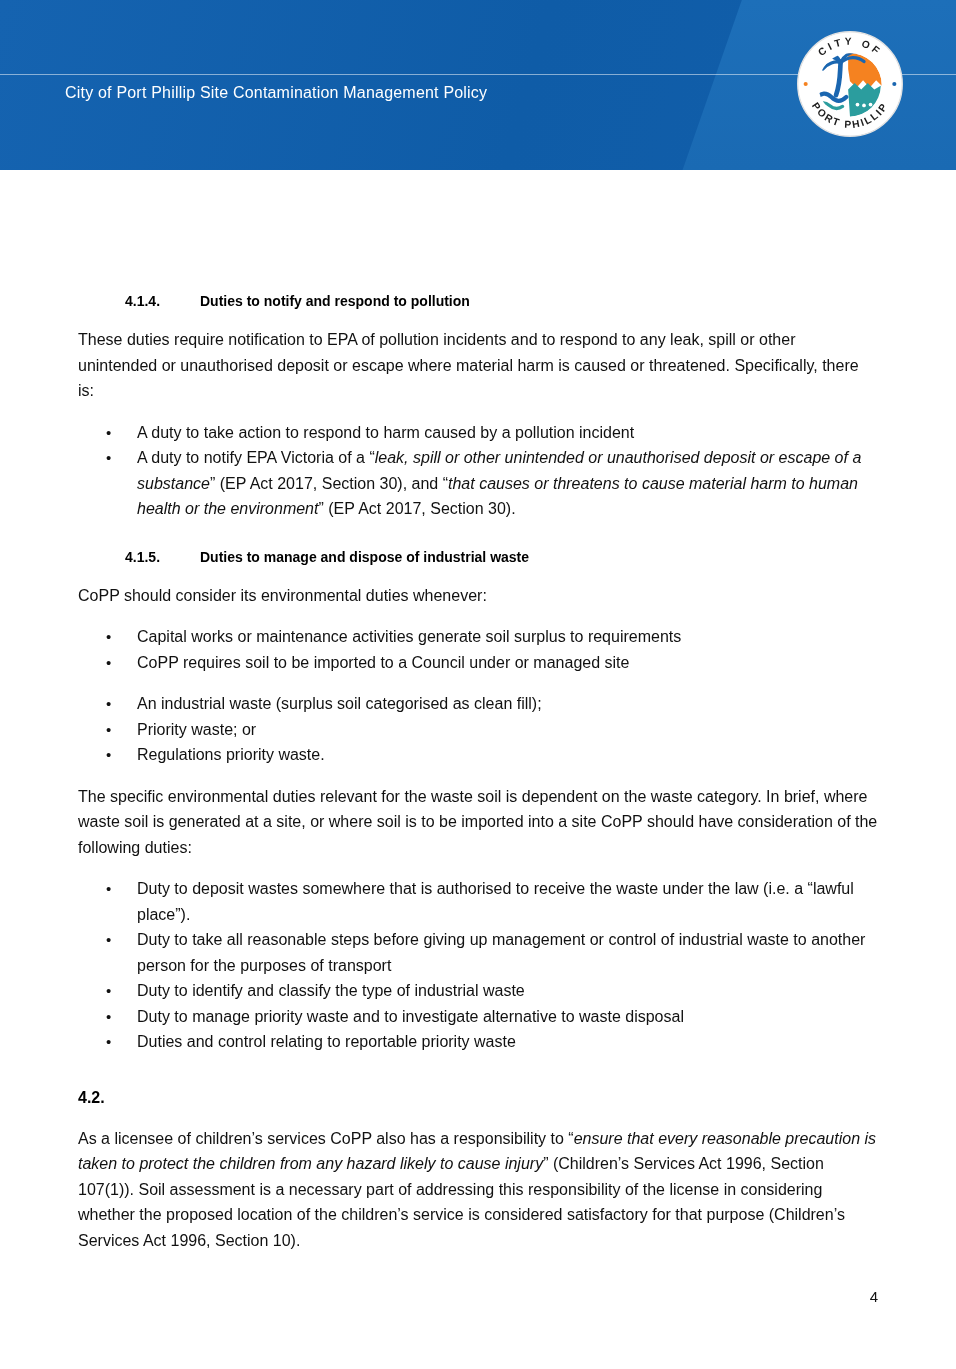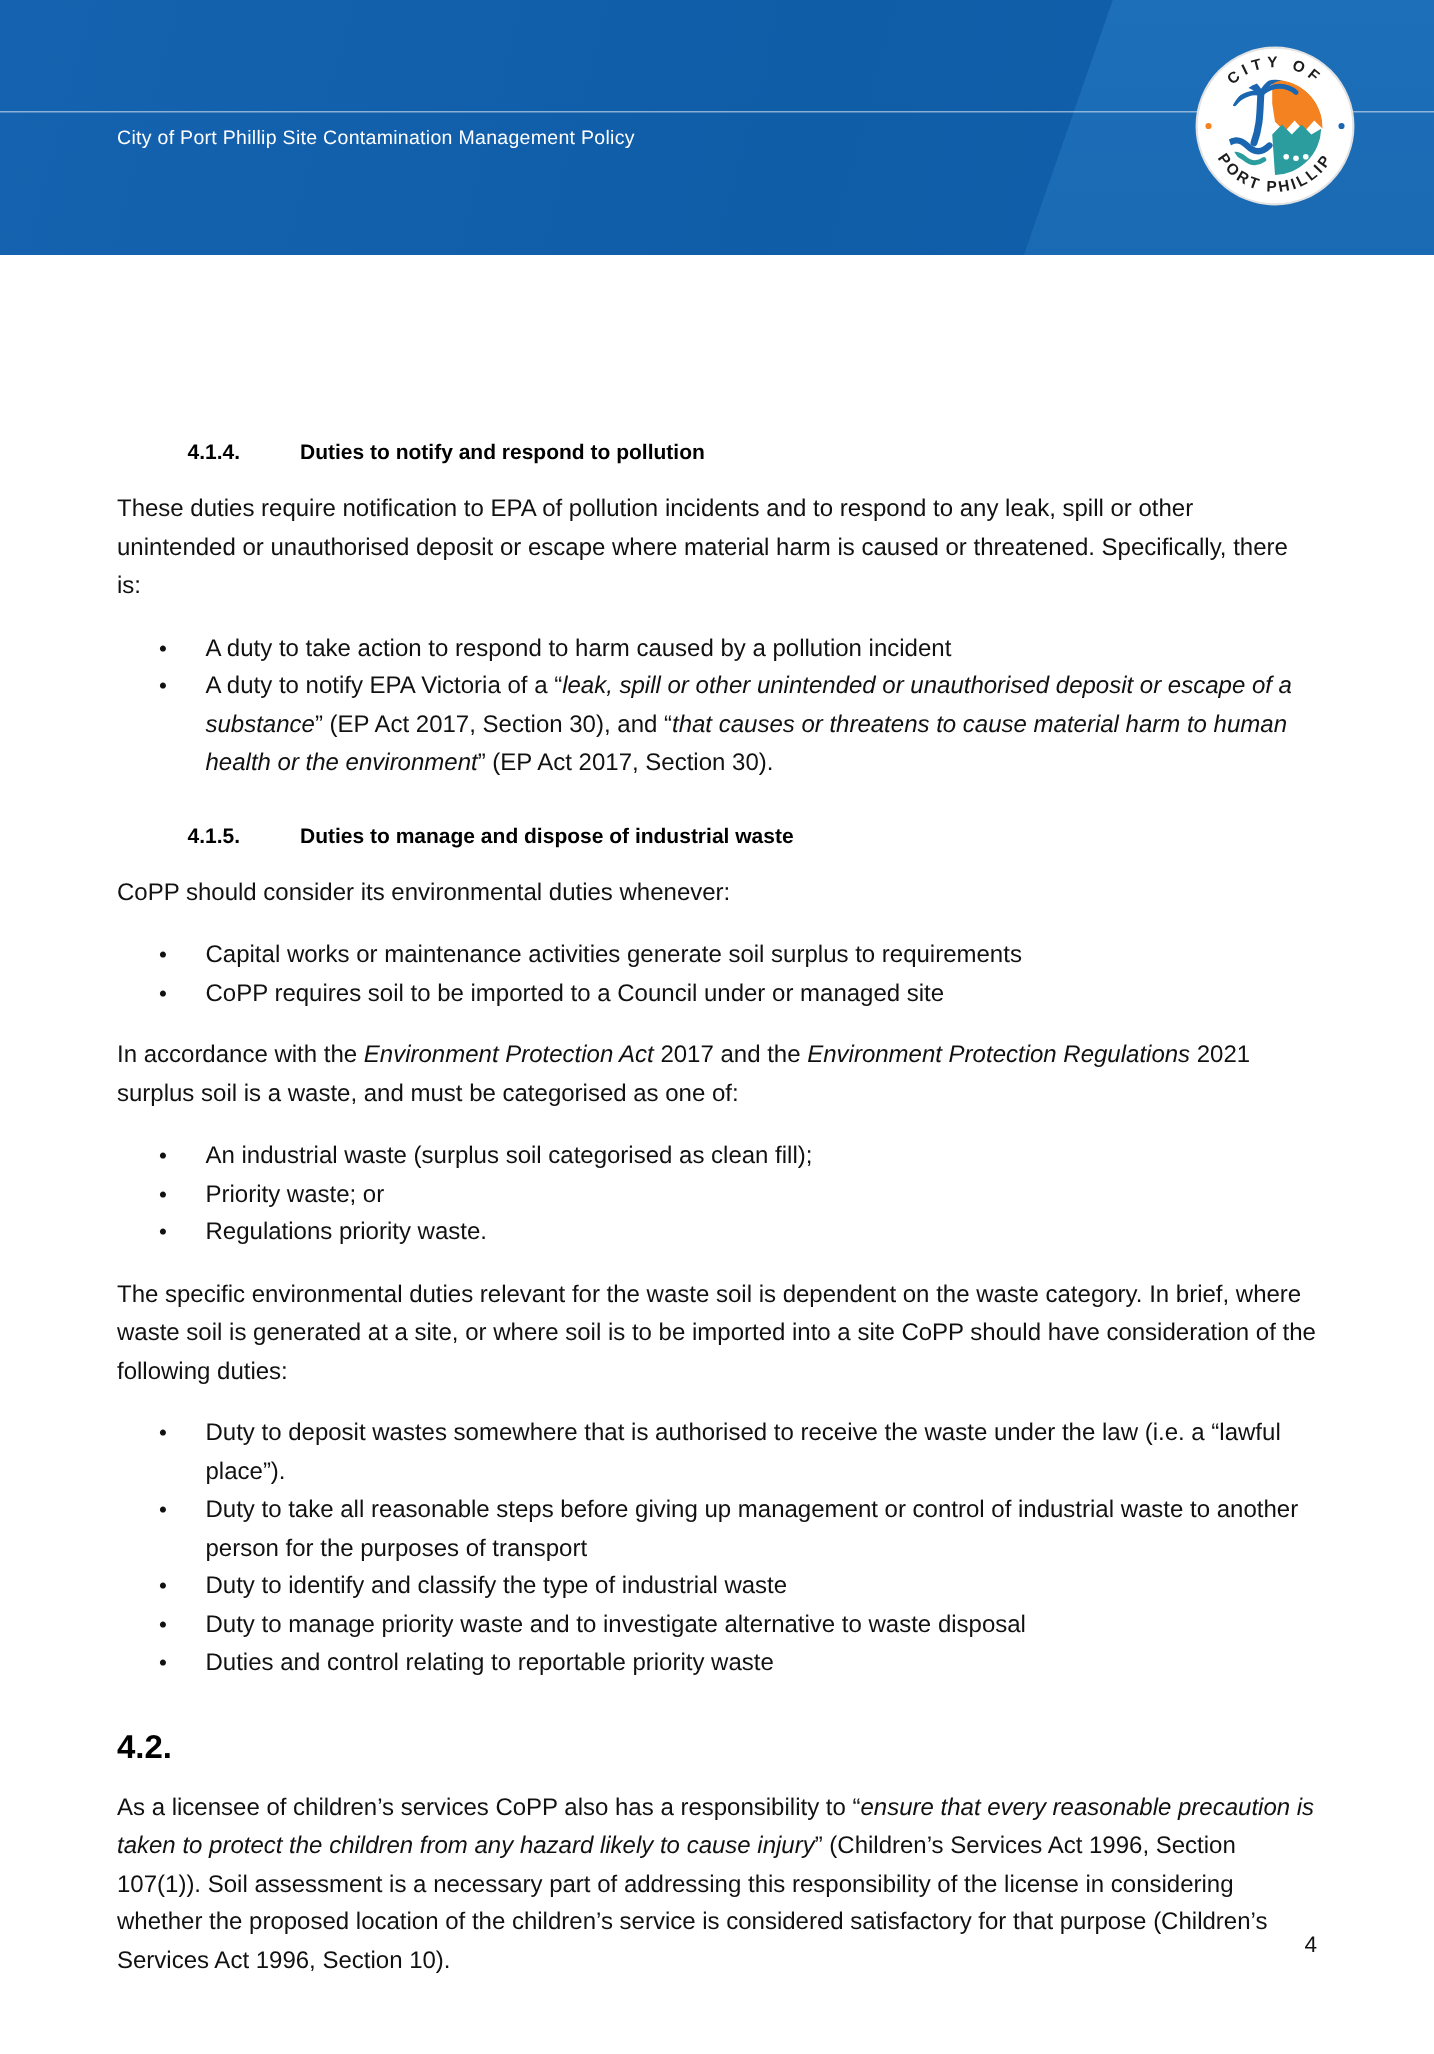--- a/index.html
+++ b/index.html
@@ -30,23 +30,23 @@
   }
   .banner-line {
     position: absolute;
     left: 0; right: 0;
     top: 74px;
     height: 1px;
     background: rgba(255,255,255,0.5);
   }
   .banner-title {
     position: absolute;
-    left: 78px;
+    left: 65px;
     top: 84px;
-    font-size: 13px;
+    font-size: 16px;
     color: #ffffff;
     letter-spacing: 0.2px;
   }
   .logo {
     position: absolute;
     left: 794px;
     top: 28px;
     width: 112px;
     height: 112px;
   }
@@ -60,21 +60,21 @@
   .content {
     padding: 96px 78px 0 78px;
     font-size: 16px;
     line-height: 25.5px;
   }
   .content p { margin: 14px 0; }
 
   h2.major {
     display: flex;
     margin: 30px 0 15px 0;
-    font-size: 22px;
+    font-size: 16px;
     line-height: 26px;
     font-weight: bold;
     color: #000;
   }
   h2.major .hnum { flex: none; width: 62px; }
 
   h3.sub {
     display: flex;
     margin: 23px 0 14px 0;
     padding-left: 47px;
@@ -183,21 +183,20 @@
       <div class="bullet">
         <span class="dot">•</span>
         <span class="btxt">Capital works or maintenance activities generate soil surplus to requirements</span>
       </div>
       <div class="bullet">
         <span class="dot">•</span>
         <span class="btxt">CoPP requires soil to be imported to a Council under or managed site</span>
       </div>
     </div>
 
-    <p class="para"><span>In accordance with the </span><em>Environment Protection Act</em><span> 2017 and the </span><em>Environment Protection Regulations</em><span> 2021 surplus soil is a waste, and must be categorised as one of:</span></p>
 
     <div class="blist">
       <div class="bullet">
         <span class="dot">•</span>
         <span class="btxt">An industrial waste (surplus soil categorised as clean fill);</span>
       </div>
       <div class="bullet">
         <span class="dot">•</span>
         <span class="btxt">Priority waste; or</span>
       </div>

